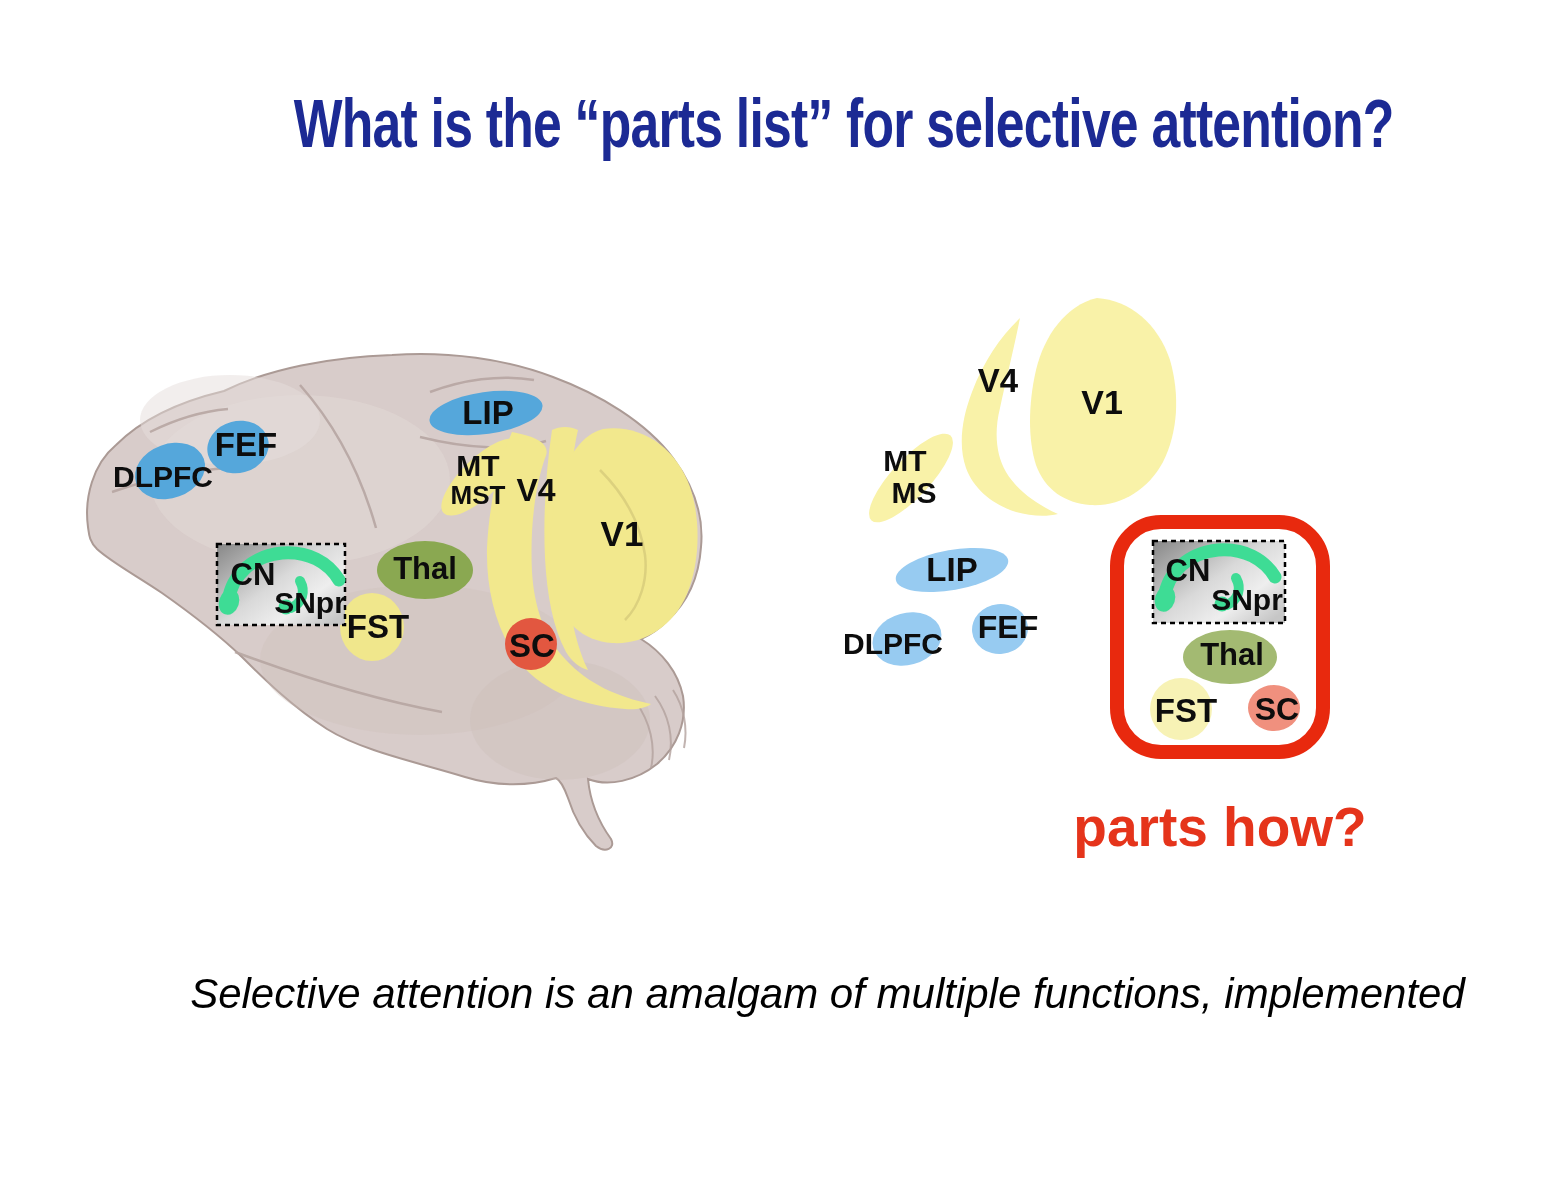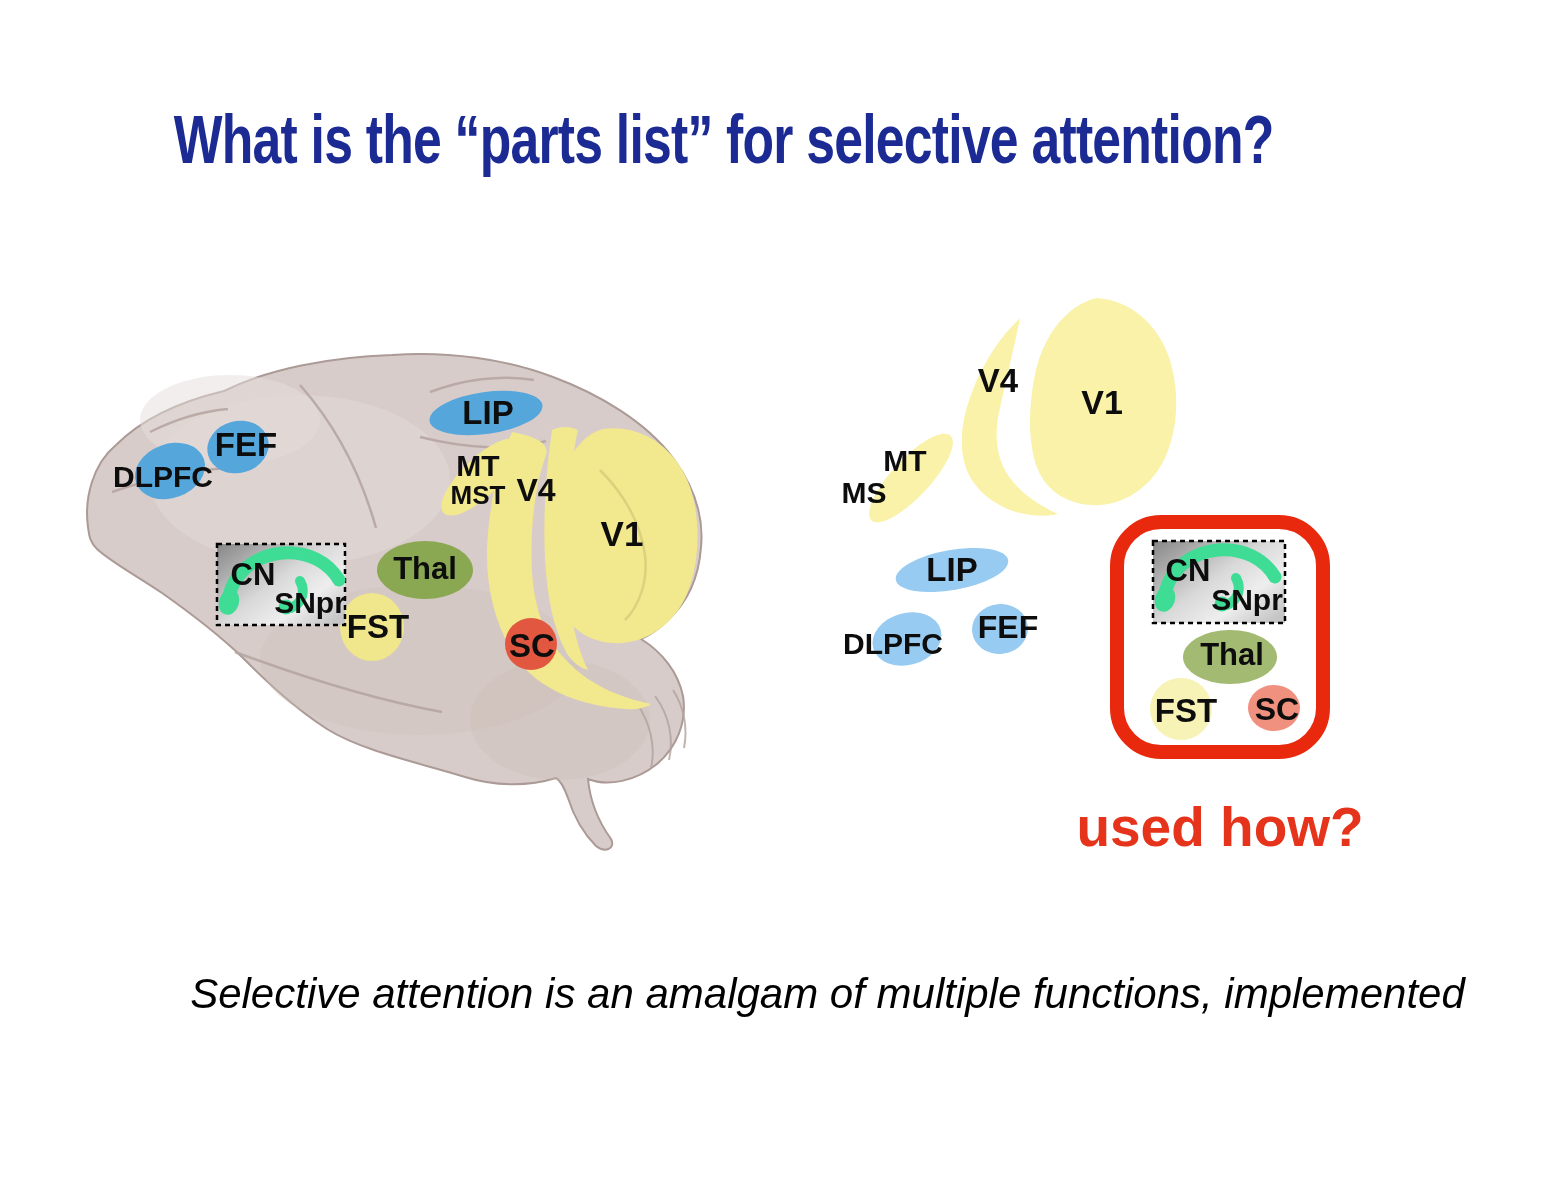--- a/index.html
+++ b/index.html
@@ -1,21 +1,21 @@
 <!DOCTYPE html>
 <html><head>
 <meta charset="utf-8">
 <style>
   html,body { margin:0; padding:0; background:#ffffff; }
   .stage {
     position:relative; width:1567px; height:1201px; background:#ffffff;
     overflow:hidden; font-family:"Liberation Sans", sans-serif;
   }
   .stage svg { position:absolute; left:0; top:0; }
-  .title-wrap { position:absolute; top:100px; left:0; width:100%; text-align:left; }
+  .title-wrap { position:absolute; top:84px; left:0; width:100%; text-align:right; }
   .title-inner {
     display:inline-block; font-weight:bold; font-size:68px; letter-spacing:-1px;
     color:#1c2a94; transform:scaleX(0.76); white-space:nowrap;
     font-family:"Liberation Sans", sans-serif;
   }
   .rl {
     position:absolute; transform:translate(-50%,-50%); font-weight:bold;
     color:#0d0d0d; white-space:nowrap; line-height:1;
     font-family:"Liberation Sans", sans-serif;
   }
@@ -155,29 +155,29 @@
   <div class="rl" style="left:622px; top:533px; font-size:35px;">V1</div>
   <div class="rl" style="left:253px; top:574px; font-size:31px;">CN</div>
   <div class="rl" style="left:310px; top:603px; font-size:30px;">SNpr</div>
   <div class="rl" style="left:425px; top:568px; font-size:31px;">Thal</div>
   <div class="rl" style="left:378px; top:626px; font-size:33px;">FST</div>
   <div class="rl" style="left:532px; top:645px; font-size:33px;">SC</div>
 
   <div class="rl" style="left:998px; top:380px; font-size:33px;">V4</div>
   <div class="rl" style="left:1102px; top:402px; font-size:34px;">V1</div>
   <div class="rl" style="left:905px; top:461px; font-size:30px;">MT</div>
-  <div class="rl" style="left:864px; top:493px; font-size:30px;">MS</div>
+  <div class="rl" style="left:914px; top:493px; font-size:30px;">MS</div>
   <div class="rl" style="left:952px; top:569px; font-size:33px;">LIP</div>
   <div class="rl" style="left:1008px; top:627px; font-size:32px;">FEF</div>
   <div class="rl" style="left:893px; top:644px; font-size:30px;">DLPFC</div>
   <div class="rl" style="left:1188px; top:570px; font-size:31px;">CN</div>
   <div class="rl" style="left:1247px; top:600px; font-size:30px;">SNpr</div>
   <div class="rl" style="left:1232px; top:654px; font-size:31px;">Thal</div>
   <div class="rl" style="left:1186px; top:710px; font-size:33px;">FST</div>
   <div class="rl" style="left:1277px; top:709px; font-size:32px;">SC</div>
 
-  <div class="used-how">used how?</div>
+  <div class="used-how">parts how?</div>
 
   <div class="caption">
     <div>Selective attention is an amalgam of multiple functions, implemented</div>
   </div>
 
 </div>
 
 </body></html>

